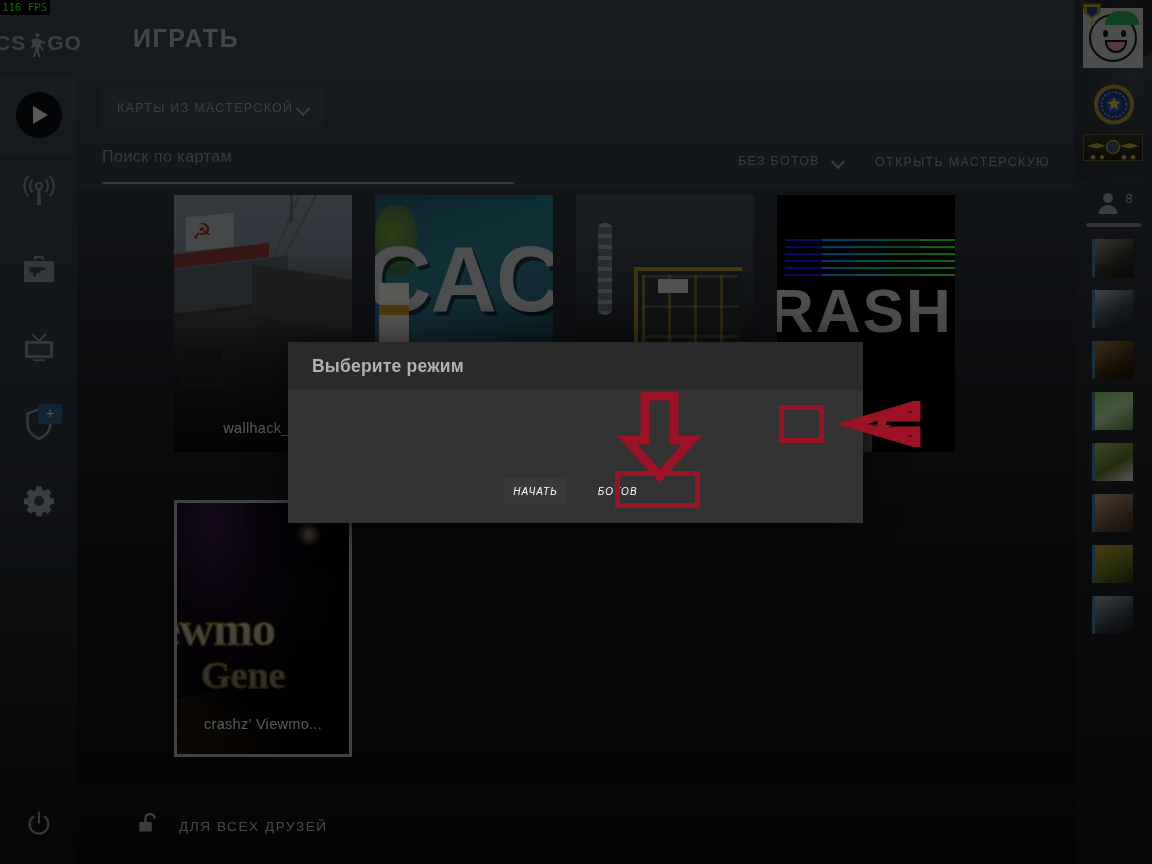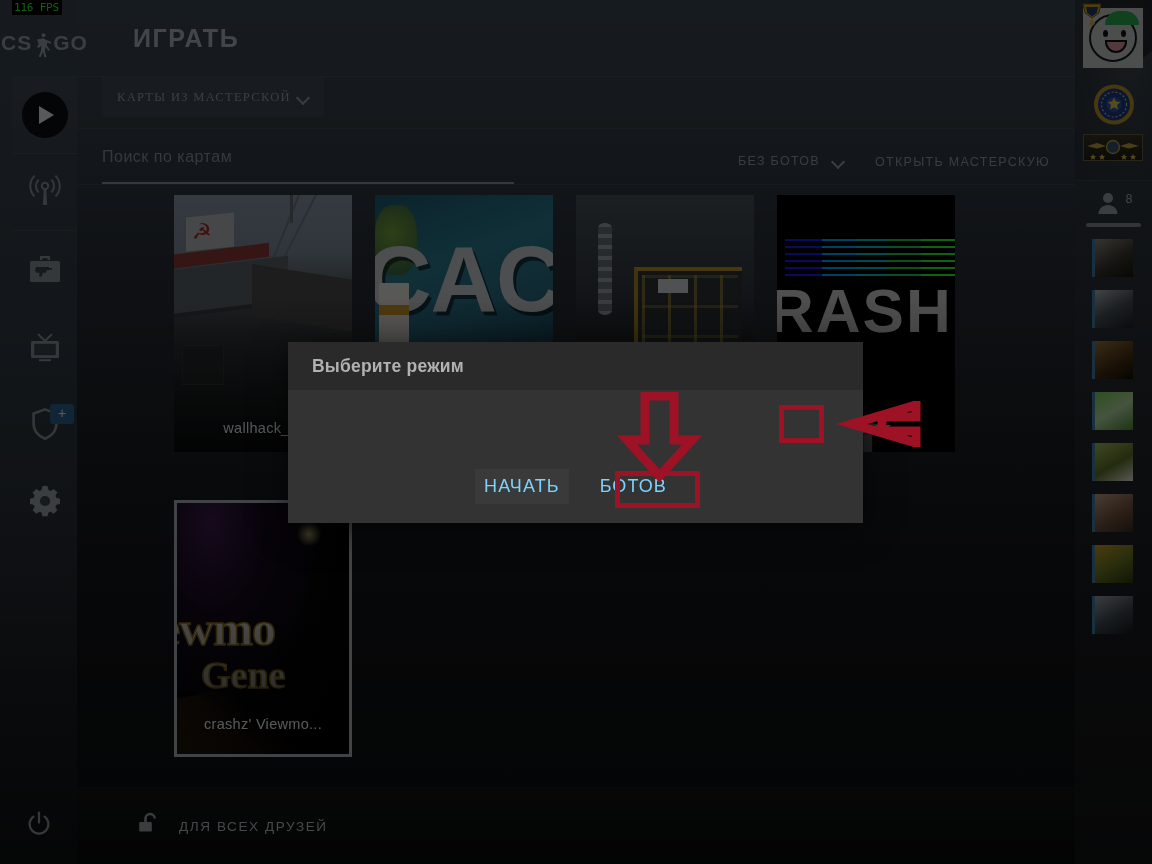--- a/index.html
+++ b/index.html
@@ -15,21 +15,20 @@
     background: #15181b;
     overflow: hidden;
   }
 
   
   #left-sidebar {
     position: absolute; left: 0; top: 0;
     width: 77px; height: 864px;
     background: linear-gradient(180deg,#3b4652 0%,#37414c 22%,#2d343c 55%,#1b1f23 78%,#0e1011 100%);
     z-index: 30;
-    padding-left: 12px;
   }
   #sidebar-logo-cell {
     position: relative;
     height: 77px;
     border-bottom: 1px solid rgba(255,255,255,0.055);
     display: flex; align-items: center; justify-content: center;
   }
   .fps-counter {
     position: absolute; left: 0; top: 0;
     background: #000;
@@ -103,24 +102,23 @@
     padding-left: 56px;
     border-bottom: 1px solid rgba(255,255,255,0.06);
   }
   #page-header .title {
     color: #aeb9c2;
     font-size: 25px; font-weight: bold;
     letter-spacing: 1.6px;
   }
   #filter-bar {
     height: 52px;
-    display: flex; align-items: flex-start;
+    display: flex; align-items: flex-end;
     padding-left: 25px;
     border-bottom: 1px solid rgba(255,255,255,0.05);
-    font-family: Liberation Serif, serif;
   }
   #category-dropdown {
     display: flex; align-items: center; justify-content: space-between;
     width: 222px; height: 40px;
     background: rgba(255,255,255,0.045);
     padding: 0 14px 0 15px;
     cursor: pointer;
   }
   #category-dropdown .label {
     color: #98a4ae; font-size: 12.5px;
@@ -544,27 +542,28 @@
     background: #e9e9e9;
     border: 2px solid #2a2a2a;
     box-shadow: 0 0 0 1px #e9e9e9;
   }
   #modal-actions {
     position: absolute; left: 0; right: 0; bottom: 19px;
     display: flex; align-items: center; justify-content: center;
     gap: 22px;
   }
   .modal-btn {
-    color: #7dd3fc; font-size: 18px;
+    color: #ffffff; font-size: 10px;
     letter-spacing: 1.1px;
     background: transparent;
     border: 0;
     padding: 7px 9px;
     cursor: pointer;
     font-family: "Liberation Sans", sans-serif;
+    font-style: italic;
   }
   #btn-start { background: #3a3a3a; }
 
   
   #annotations {
     position: absolute; inset: 0;
     z-index: 70;
     pointer-events: none;
   }
   .anno { position: absolute; }

